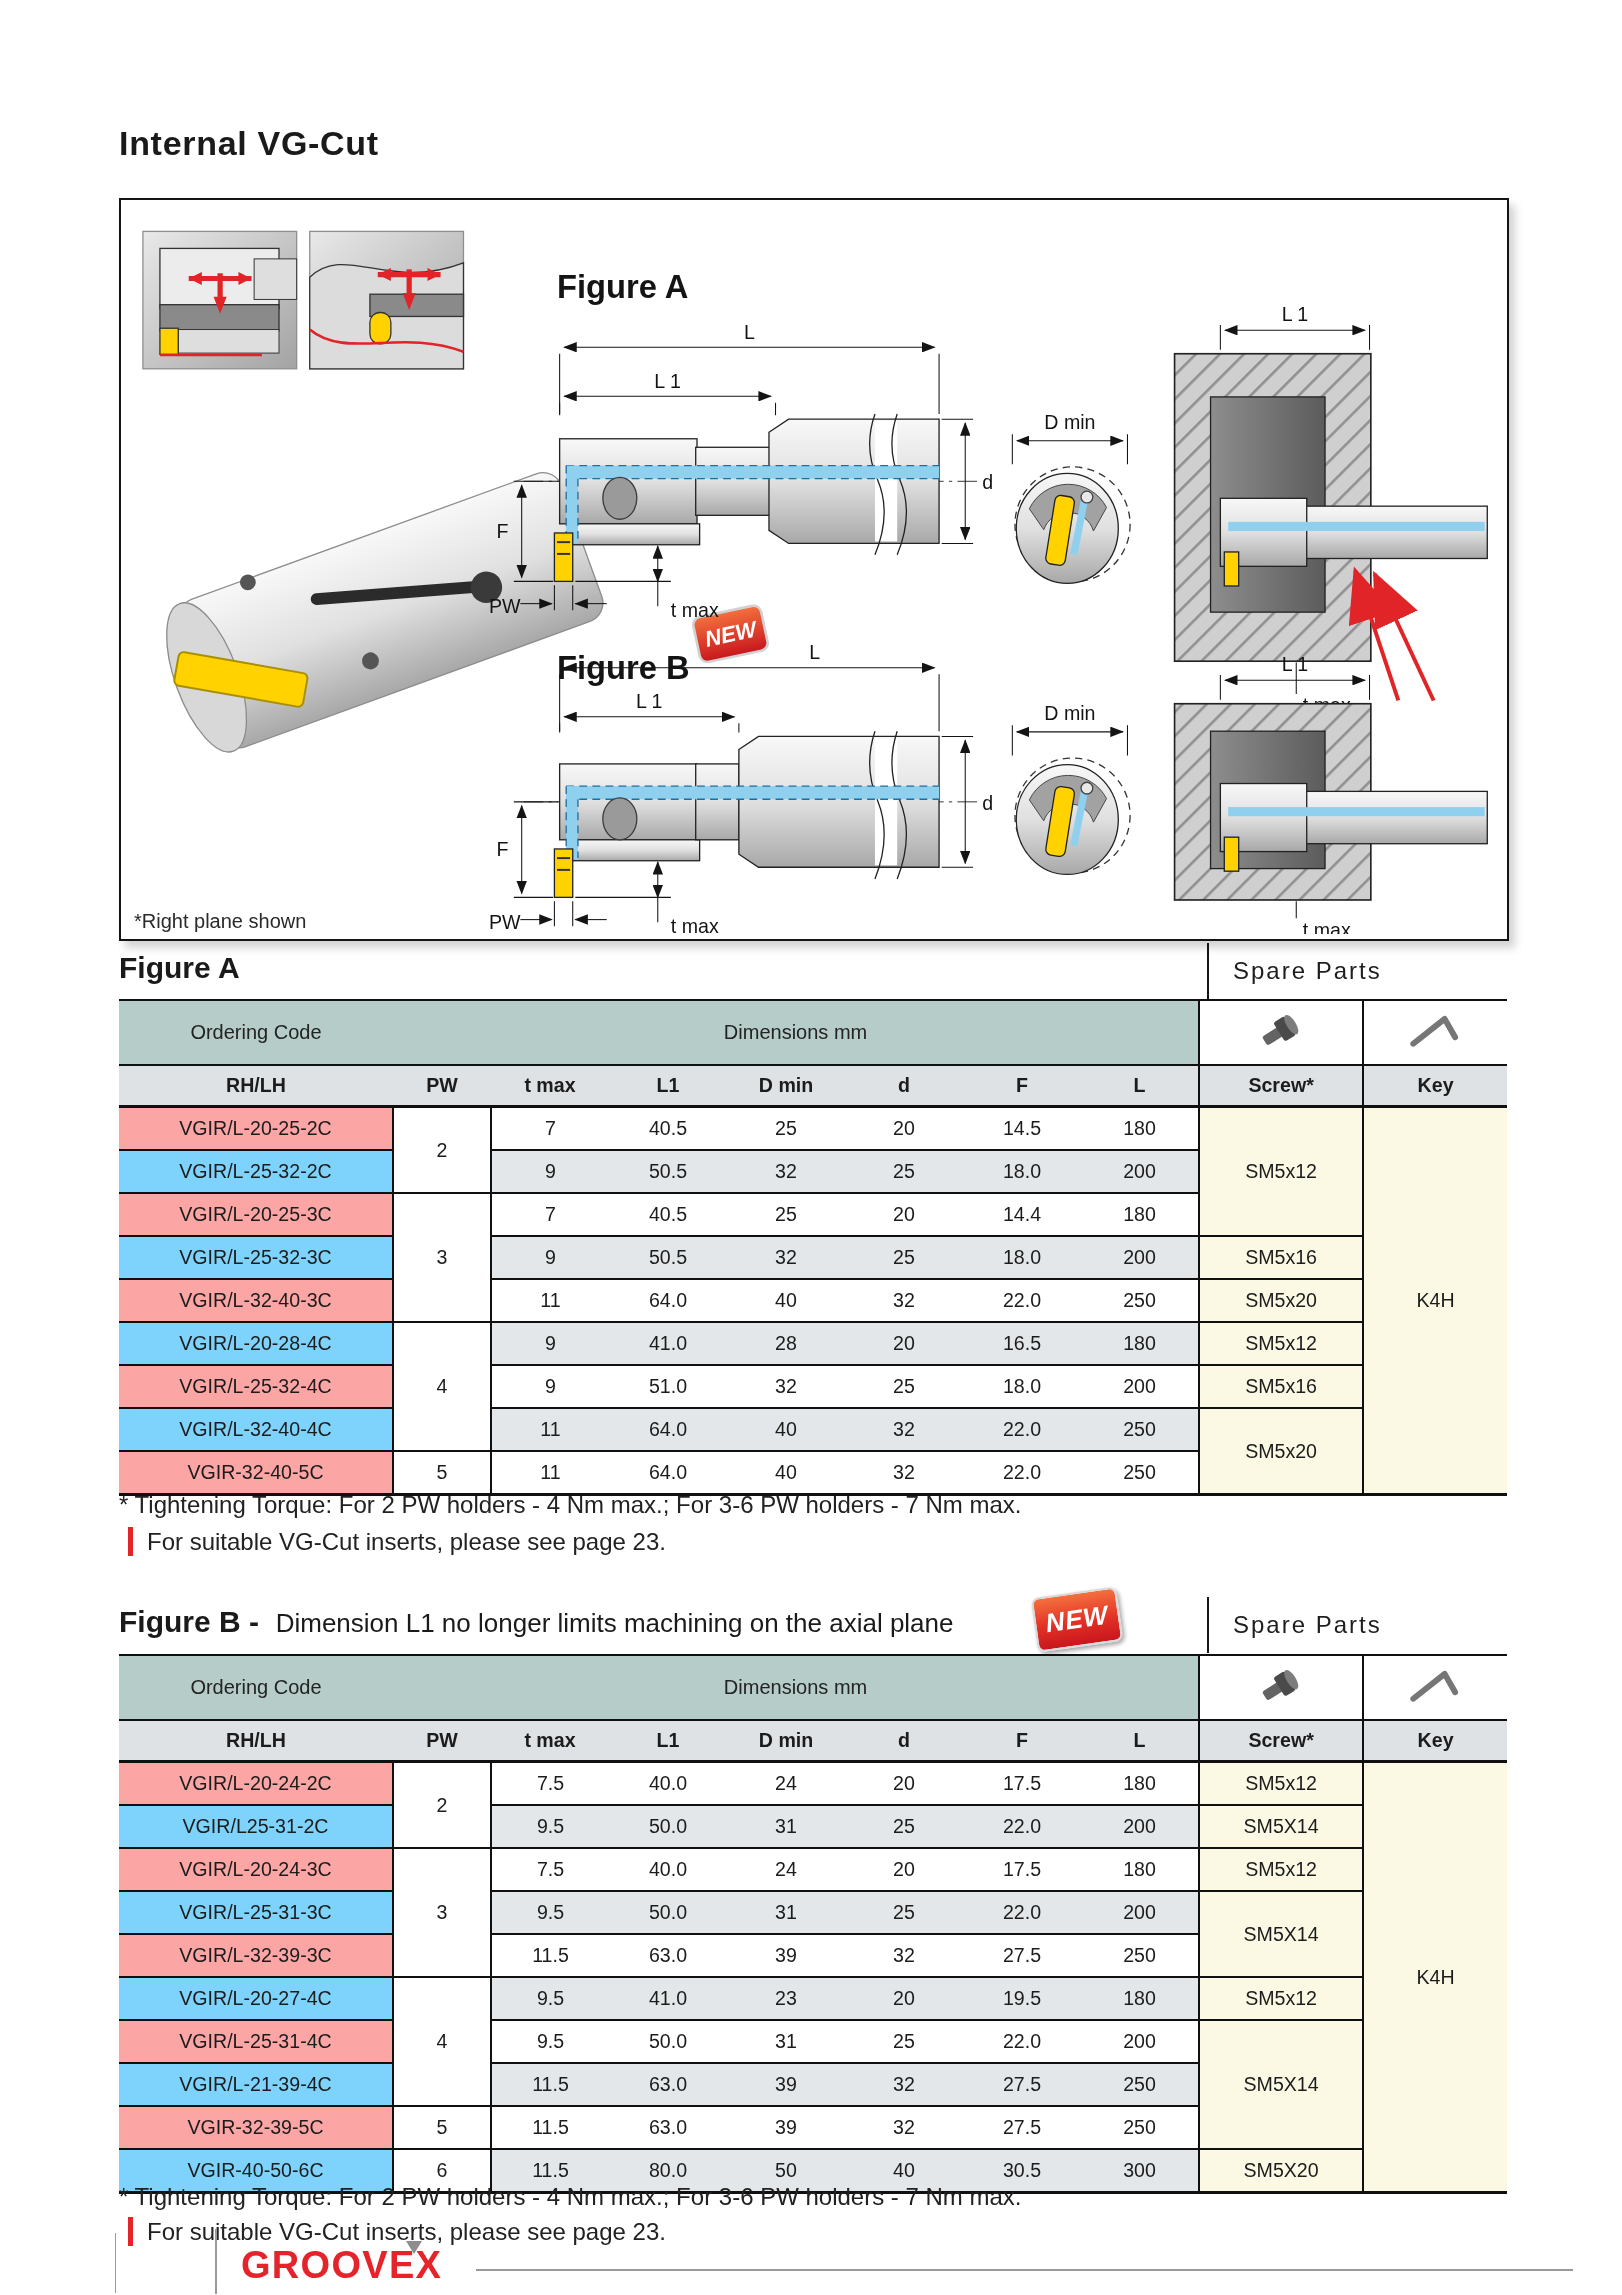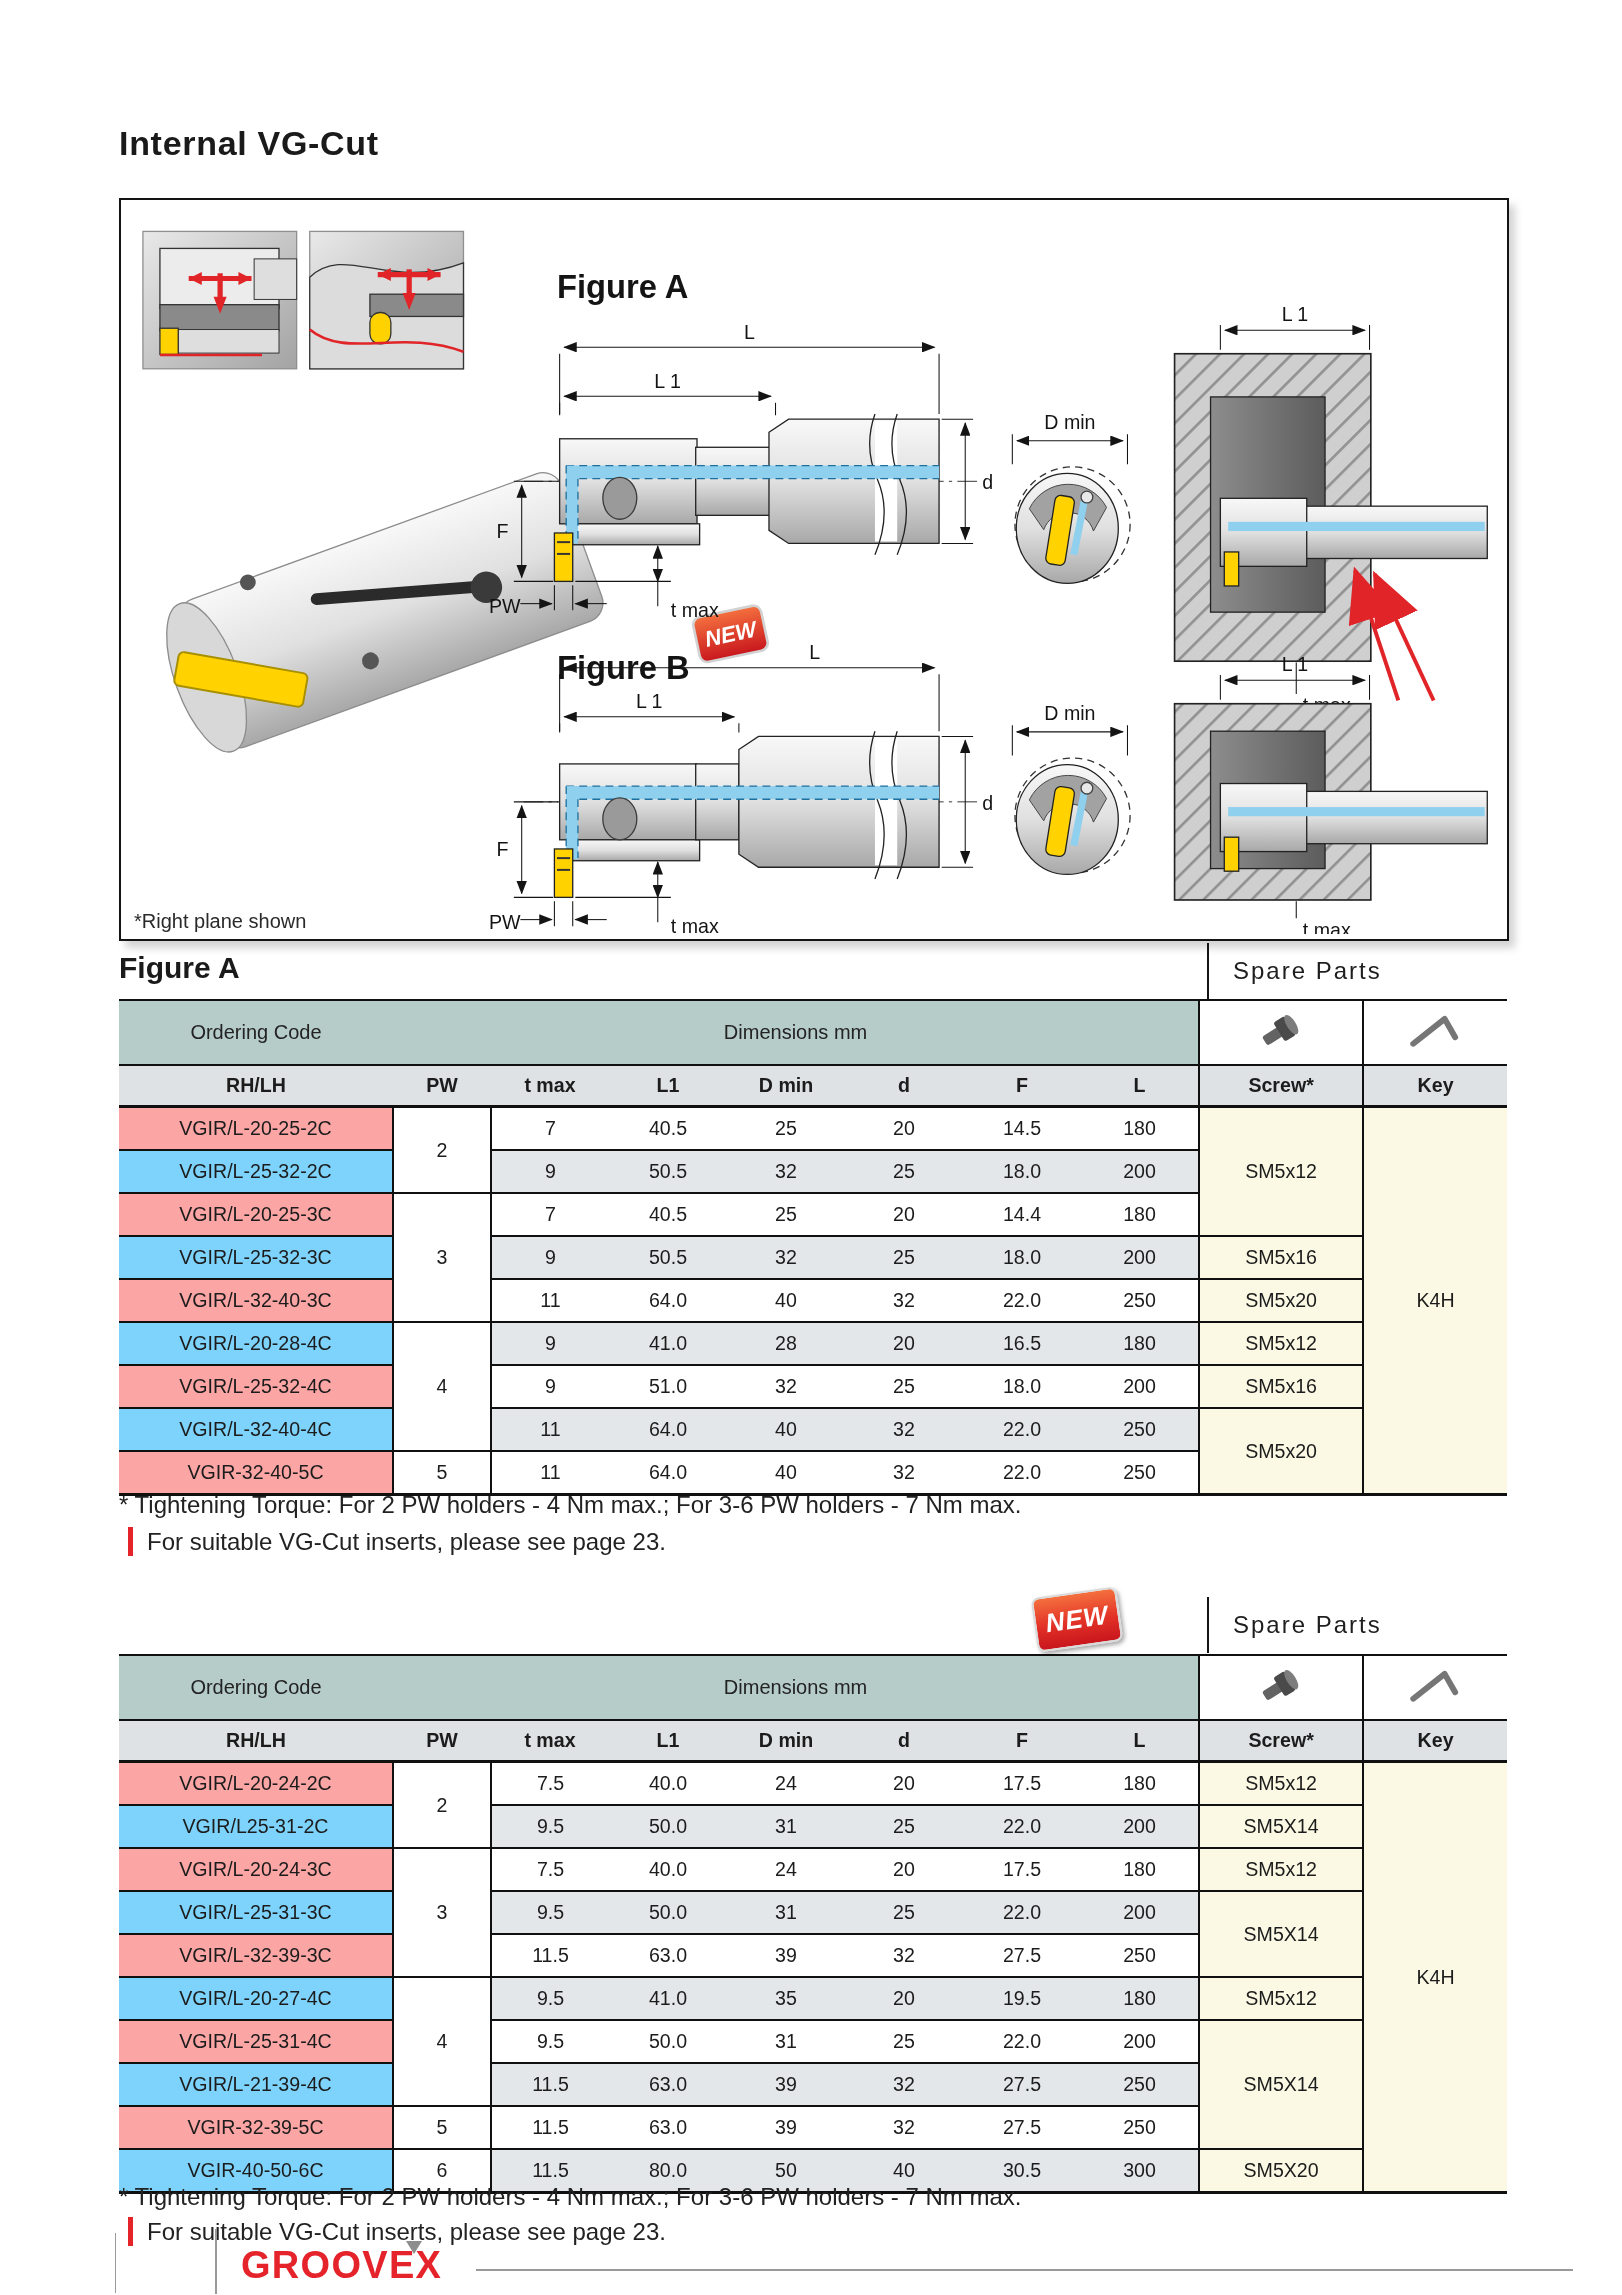--- a/index.html
+++ b/index.html
@@ -457,20 +457,21 @@
           <td class="dim plain last">22.0</td>
           <td class="dim plain vr last">250</td>
         </tr>
       </tbody>
     </table>
   </div>
 <div class="abs note" id="figa-note1"><span>* Tightening Torque: For 2 PW holders - 4 Nm max.; For 3-6 PW holders  - 7 Nm max.</span></div>
 <div class="abs note" id="figa-note2"><span class="rbar"></span><span>For suitable VG-Cut inserts, please see page 23.</span></div>
 
 <div class="abs sec-head" id="figb-head">
+  <h2><span>Figure B -</span>&nbsp;&nbsp;<span class="sub">Dimension L1 no longer limits machining on the axial plane</span></h2>
   <div class="new-badge" id="figb-badge">
       <span>NEW</span>
     </div>
   <div class="vdiv"></div>
   <div class="spare">Spare Parts</div>
 </div>
 <div class="abs tblwrap" id="figb-table">
     <table class="spec">
       <colgroup>
         <col style="width: 274px;">
@@ -561,21 +562,21 @@
           <td class="dim plain">39</td>
           <td class="dim plain">32</td>
           <td class="dim plain">27.5</td>
           <td class="dim plain vr">250</td>
         </tr>
         <tr class="d">
           <td class="code vr dark">VGIR/L-20-27-4C</td>
           <td class="pw vr" rowspan="3">4</td>
           <td class="dim shade">9.5</td>
           <td class="dim shade">41.0</td>
-          <td class="dim shade">35</td>
+          <td class="dim shade">23</td>
           <td class="dim shade">20</td>
           <td class="dim shade">19.5</td>
           <td class="dim shade vr">180</td>
           <td class="screw vr">SM5x12</td>
         </tr>
         <tr class="d">
           <td class="code vr light">VGIR/L-25-31-4C</td>
           <td class="dim plain">9.5</td>
           <td class="dim plain">50.0</td>
           <td class="dim plain">31</td>

